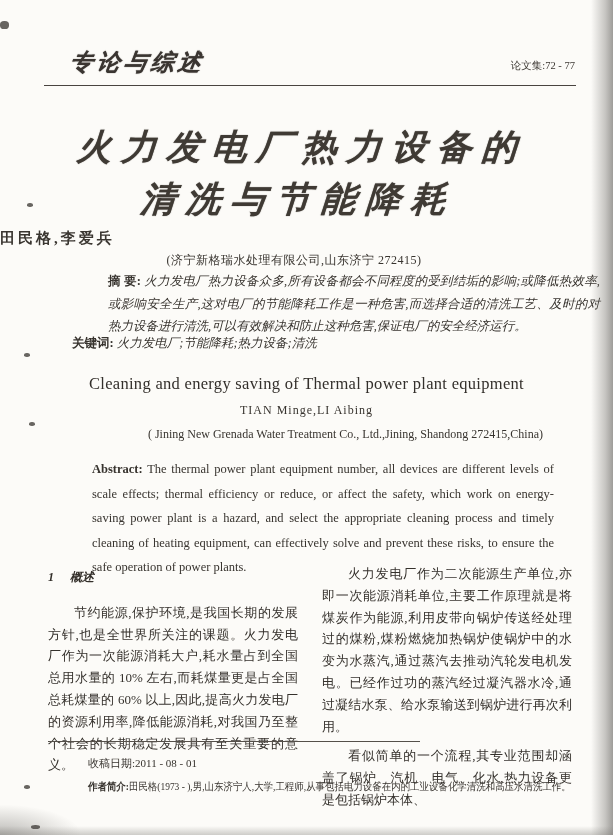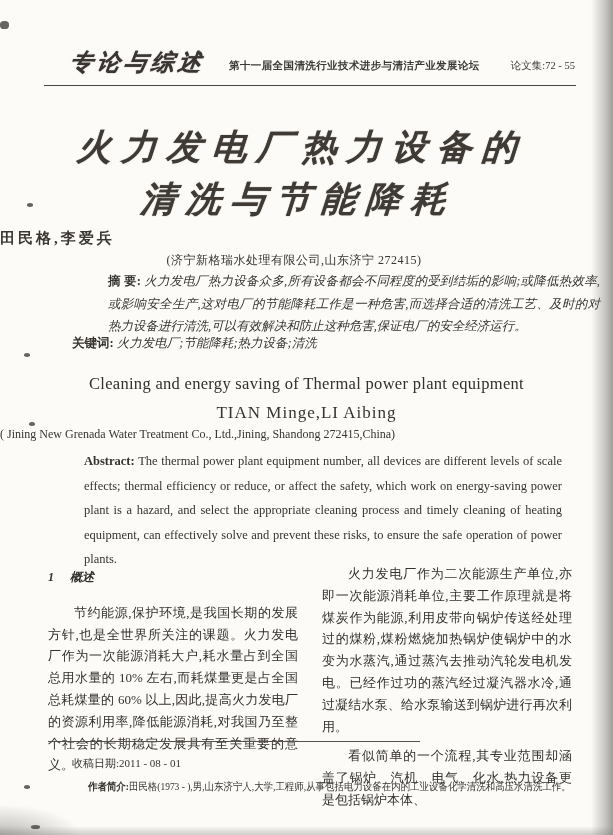--- a/index.html
+++ b/index.html
@@ -71,51 +71,51 @@
   .lbl { font-weight:bold; font-style:normal; }
 
   
   .title-en {
     position:absolute; top:374px; left:0; width:613px;
     text-align:center; font-weight:normal; font-size:16.5px;
     color:#332f2b; letter-spacing:0.3px;
   }
   .authors-en {
     position:absolute; top:403px; left:0; width:613px;
-    text-align:center; font-size:17px; letter-spacing:1px;font-family:Liberation Serif, serif;
+    text-align:center; font-size:12px; letter-spacing:1px;font-family:Liberation Serif, serif;
   }
   .affil-en {
     position:absolute; top:427px; left:0; width:543px;
-    text-align:left; font-size:12px;
+    text-align:right; font-size:12px;
   }
   .abs-en {
     position:absolute; top:449px; left:84px; width:478px;
     font-size:12.5px; line-height:24.5px; text-align:justify;
     color:#37332e;
   }
-  .abs-en p { margin:0; }
+  .abs-en p { margin:8px; }
 
   
   .columns {
     position:absolute; top:563px; left:48px; width:524px;
     display:flex; gap:24px;
   }
   .col { width:250px; font-size:13px; line-height:21.8px; text-align:justify; color:#35312c; }
   .sec-heading { font-size:12px; font-weight:bold; margin:4px 0 13px 0; color:#332f2a;font-style:italic; }
   .sec-num { margin-right:16px; }
   .col p { margin:0; text-indent:2em; }
   .col p + p { margin-top:8px; }
 
   
   .foot-rule {
     position:absolute; top:741px; left:48px; width:372px;
     border-top:1px solid #55504a;
   }
   .received {
-    position:absolute; top:756px; left:72px;
+    position:absolute; top:756px; left:88px;
     font-size:11px; color:#37332e; white-space:nowrap;
   }
   .bio {
     position:absolute; top:780px; left:88px;
     font-size:10.5px; color:#37332e; white-space:nowrap;
     transform:scaleX(.90); transform-origin:0 50%;
   }
 
   
   .edge-right {
@@ -141,22 +141,21 @@
   .s5 { left:24px; top:785px; width:6px; height:4px; }
   .s6 { left:31px; top:825px; width:9px; height:4px; }
 </style>
 </head>
 <body>
 
 <div class="page">
 
   <div class="header-row">
     <span class="logo">专论与综述</span>
-    <span class="conference">第十一届全国清洗行业技术进步与清洁产业发展论坛</span>
-    <span class="proceedings">论文集:72 - 55</span>
+    <span class="proceedings">论文集:72 - 77</span>
   </div>
   <div class="header-rule"></div>
 
   <div class="title-cn">
     <div>火力发电厂热力设备的</div>
     <div>清洗与节能降耗</div>
   </div>
 
   <div class="authors-cn">田民格,李爱兵</div>
   <div class="affil-cn">(济宁新格瑞水处理有限公司,山东济宁 272415)</div>

